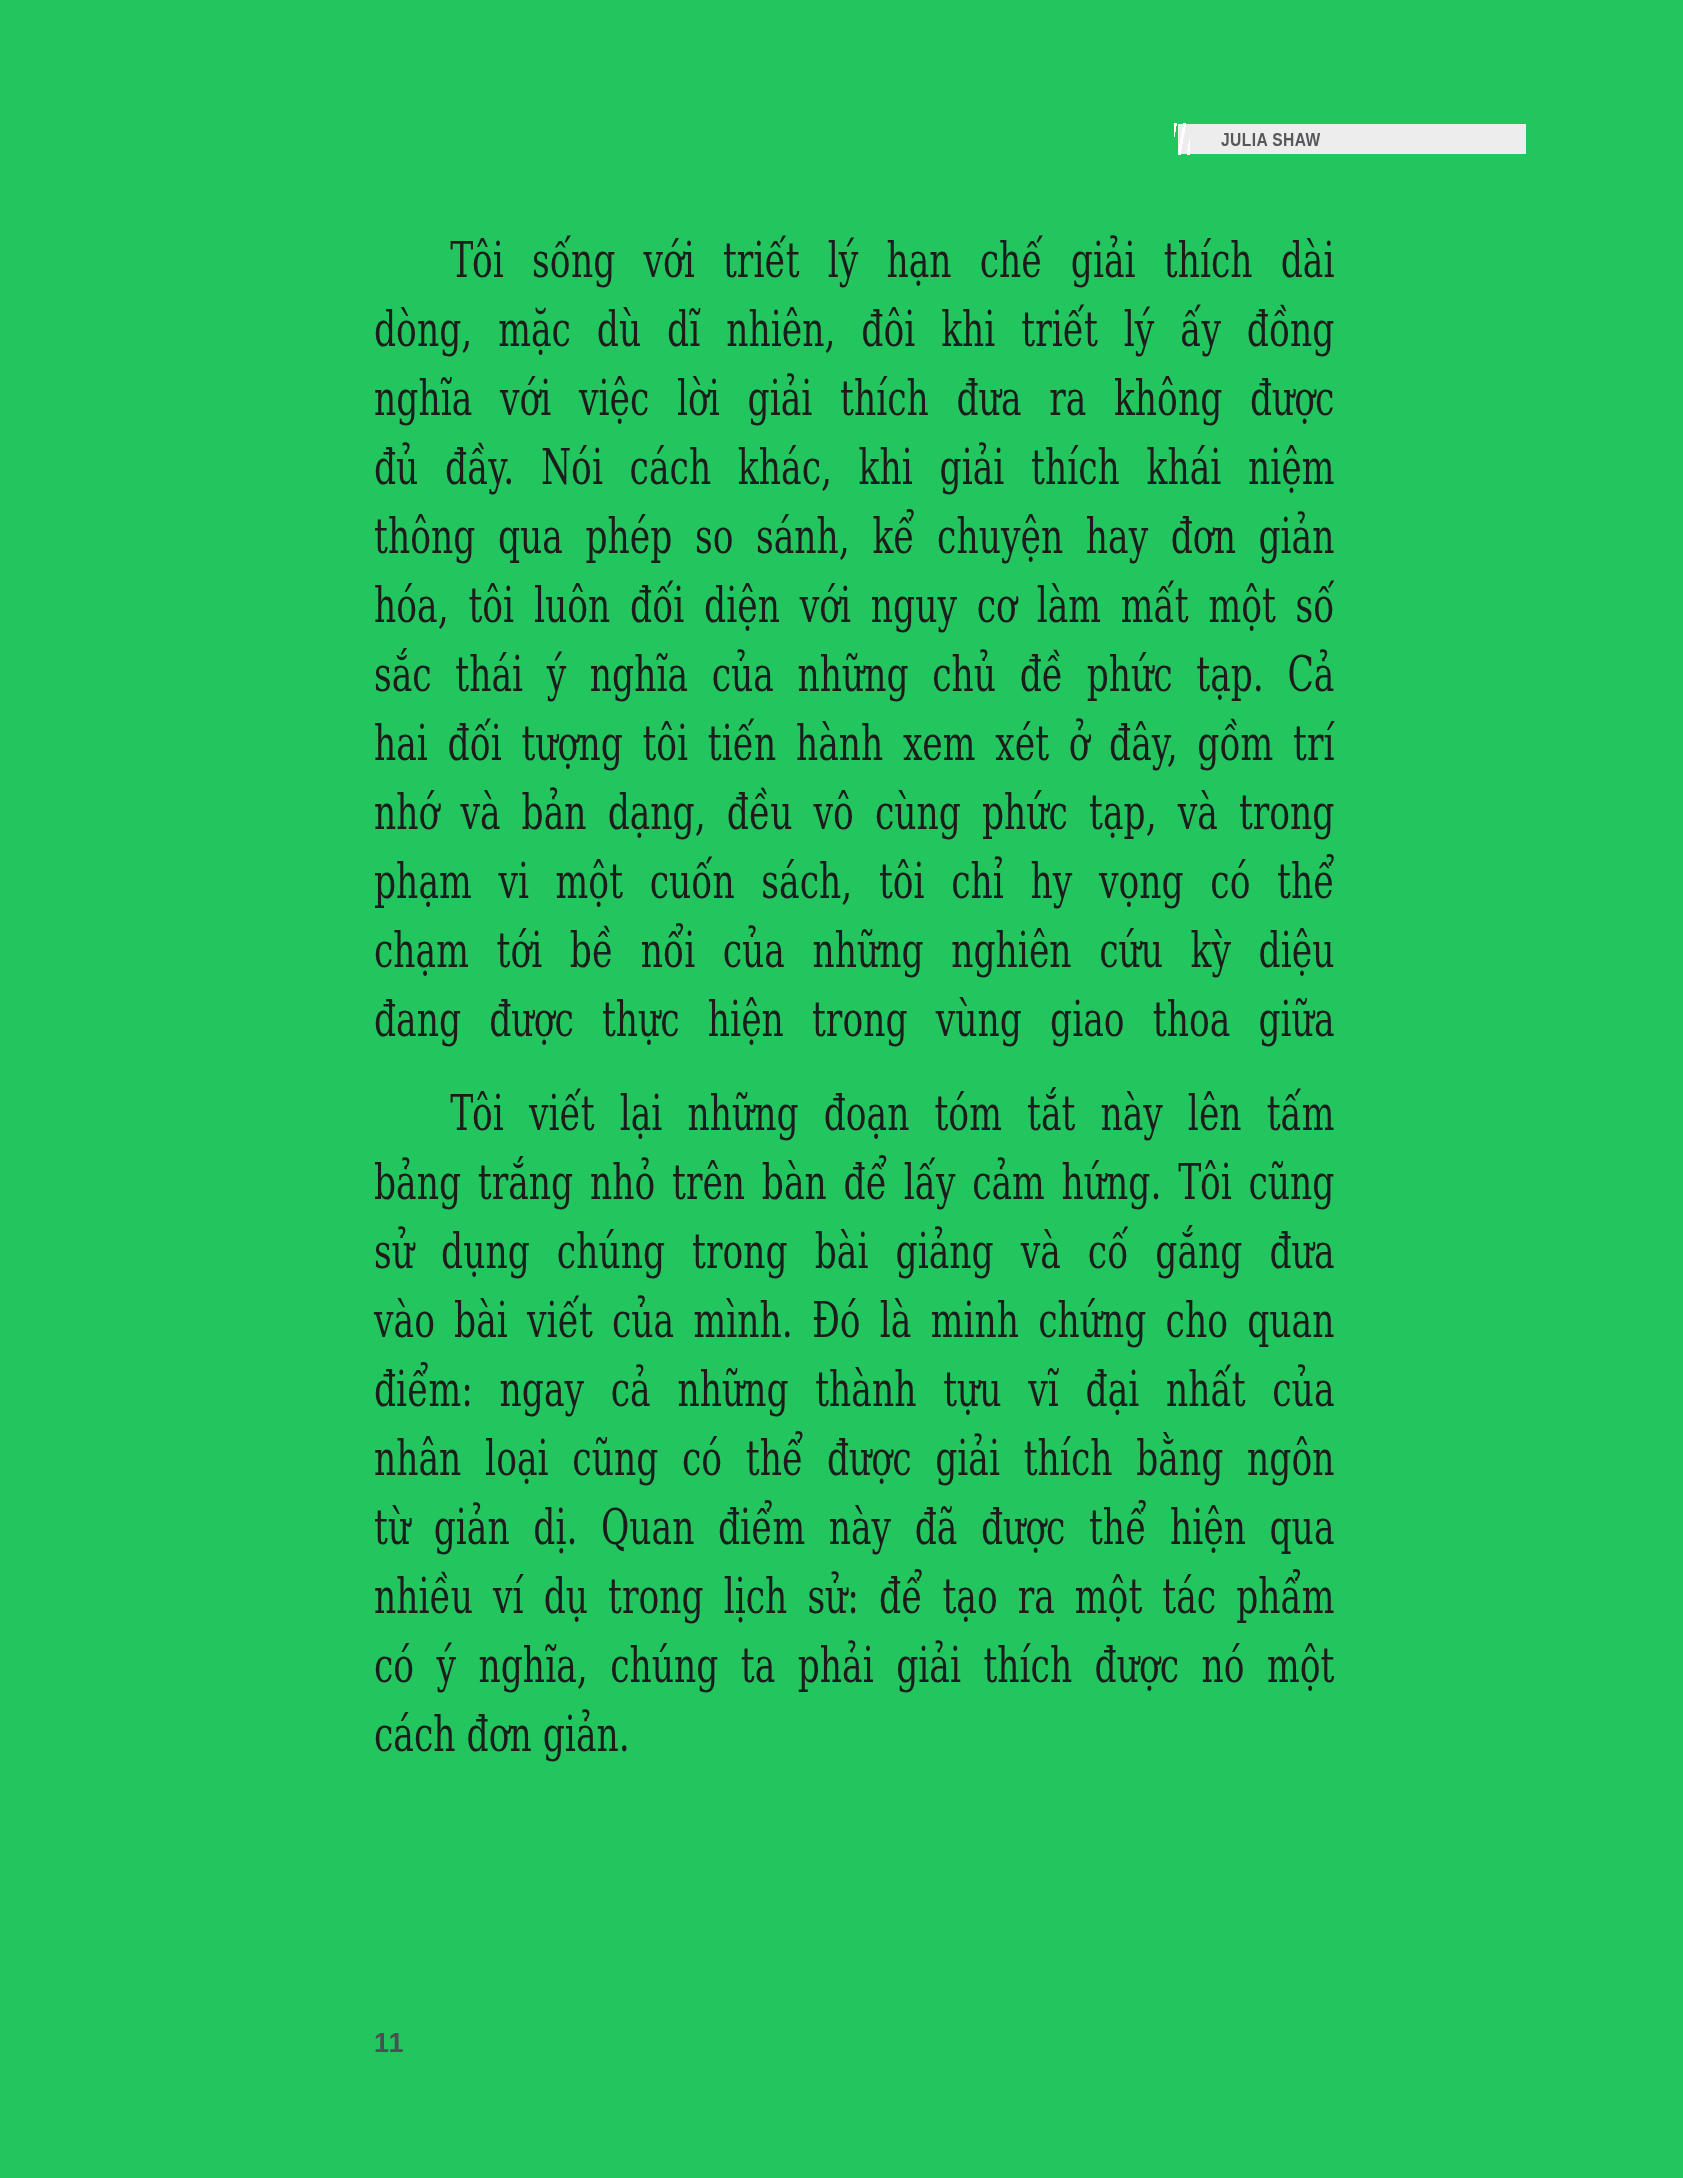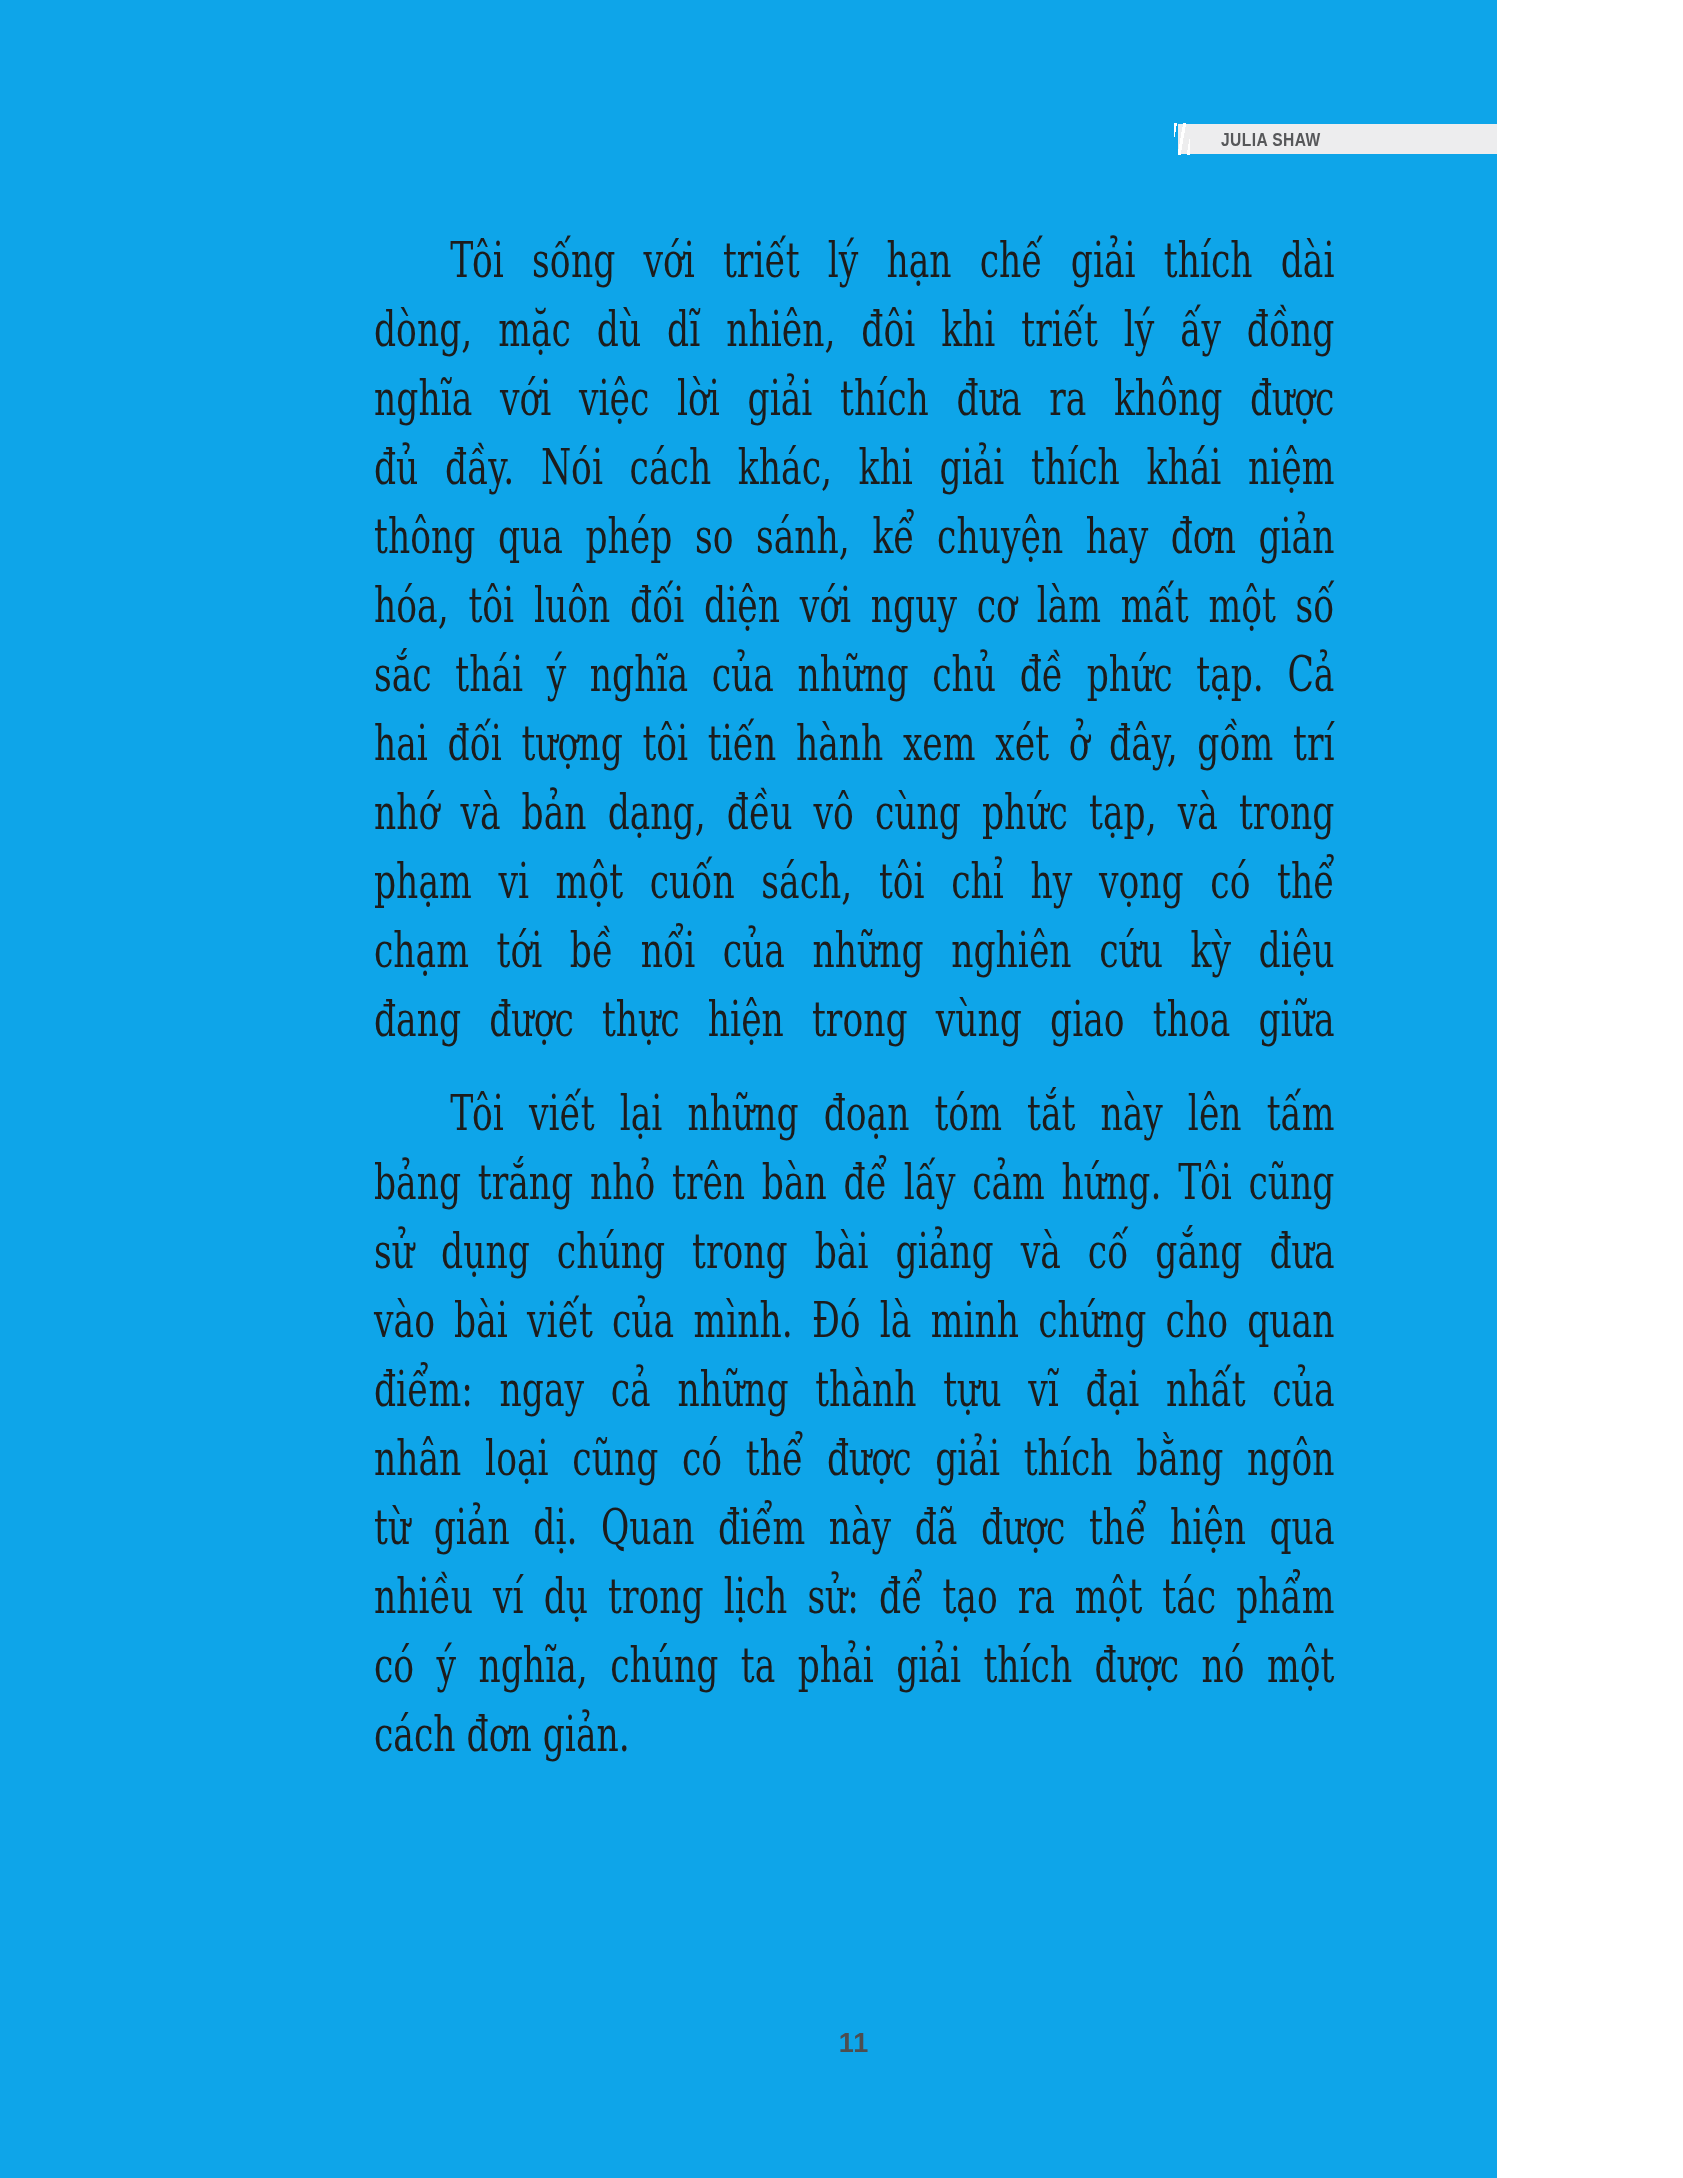--- a/index.html
+++ b/index.html
@@ -4,22 +4,22 @@
 <style>
   html, body { margin:0; padding:0; }
   body {
     width:1683px; height:2178px;
     background:#ffffff;
     font-family:"DejaVu Serif","Liberation Serif",serif;
     position:relative;
   }
   .page {
     position:absolute; left:0; top:0;
-    width:1497px; height:2178px;
-    background:#0ea5e9; overflow:hidden;
+    width:1683px; height:2178px;
+    background:#22c55e; overflow:hidden;
   }
 
   
   .header-bar {
     position:absolute; left:1178px; top:124px;
     width:348px; height:30px;
     background:#ededee;
   }
   
   .header-bar::before {
@@ -47,21 +47,21 @@
     transform:scaleX(0.72); transform-origin:0 0;
     font-size:48px; line-height:69px;
     text-align:justify; text-align-last:justify;
   }
   .line.left-last { text-align-last:left; }
   .line.indent { text-indent:106px; }
 
   
   .page-number {
     position:absolute; left:374px; top:2028px;
-    width:960px; text-align:center;
+    width:960px; 
     font-family:"Liberation Sans",sans-serif;
     font-weight:bold; font-size:27px; letter-spacing:1px;
     color:#4d4e50;
   }
 </style>
 </head>
 <body>
 
 <div class="page">
 

